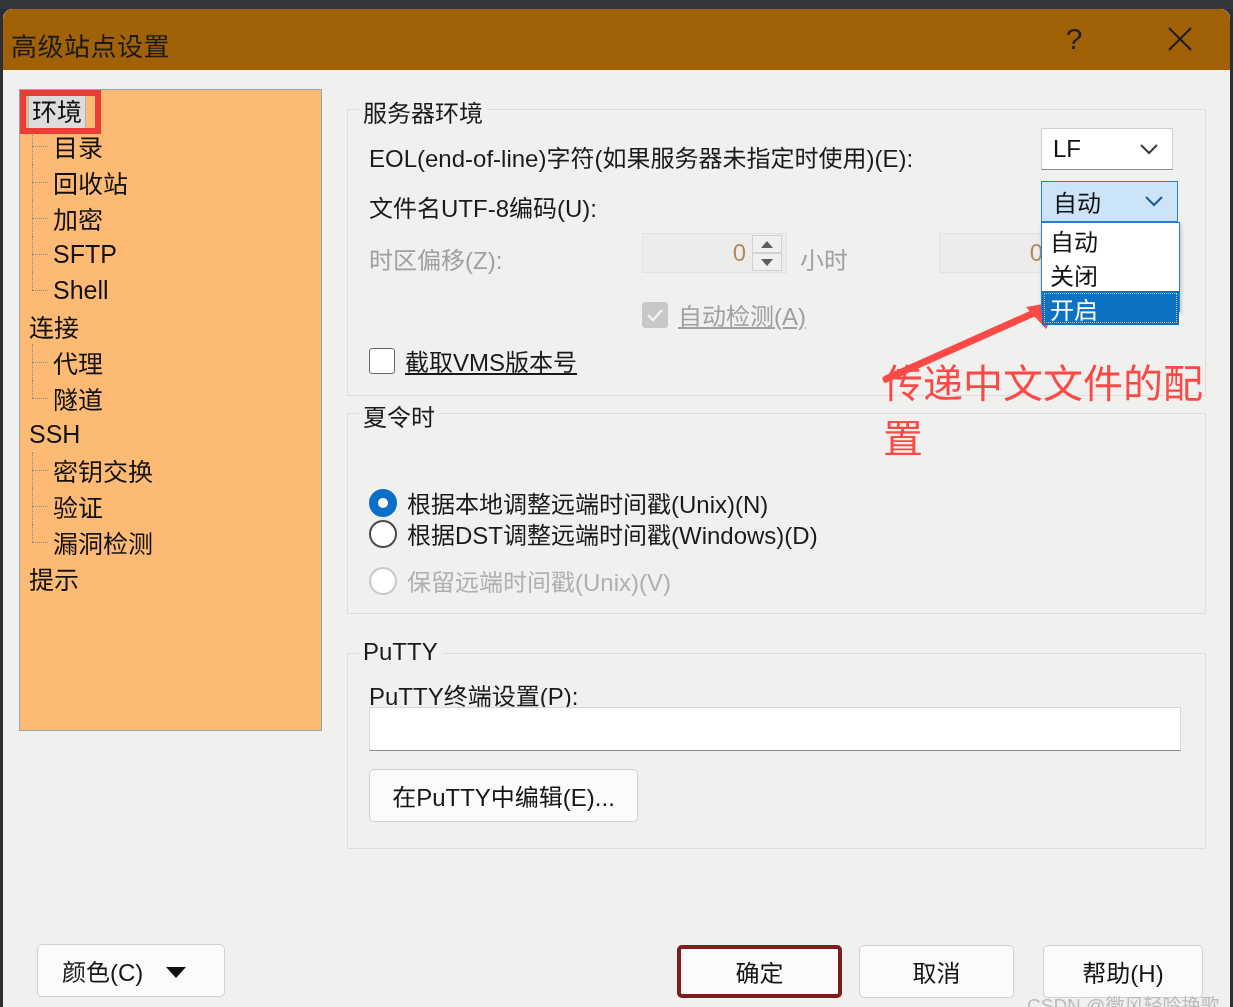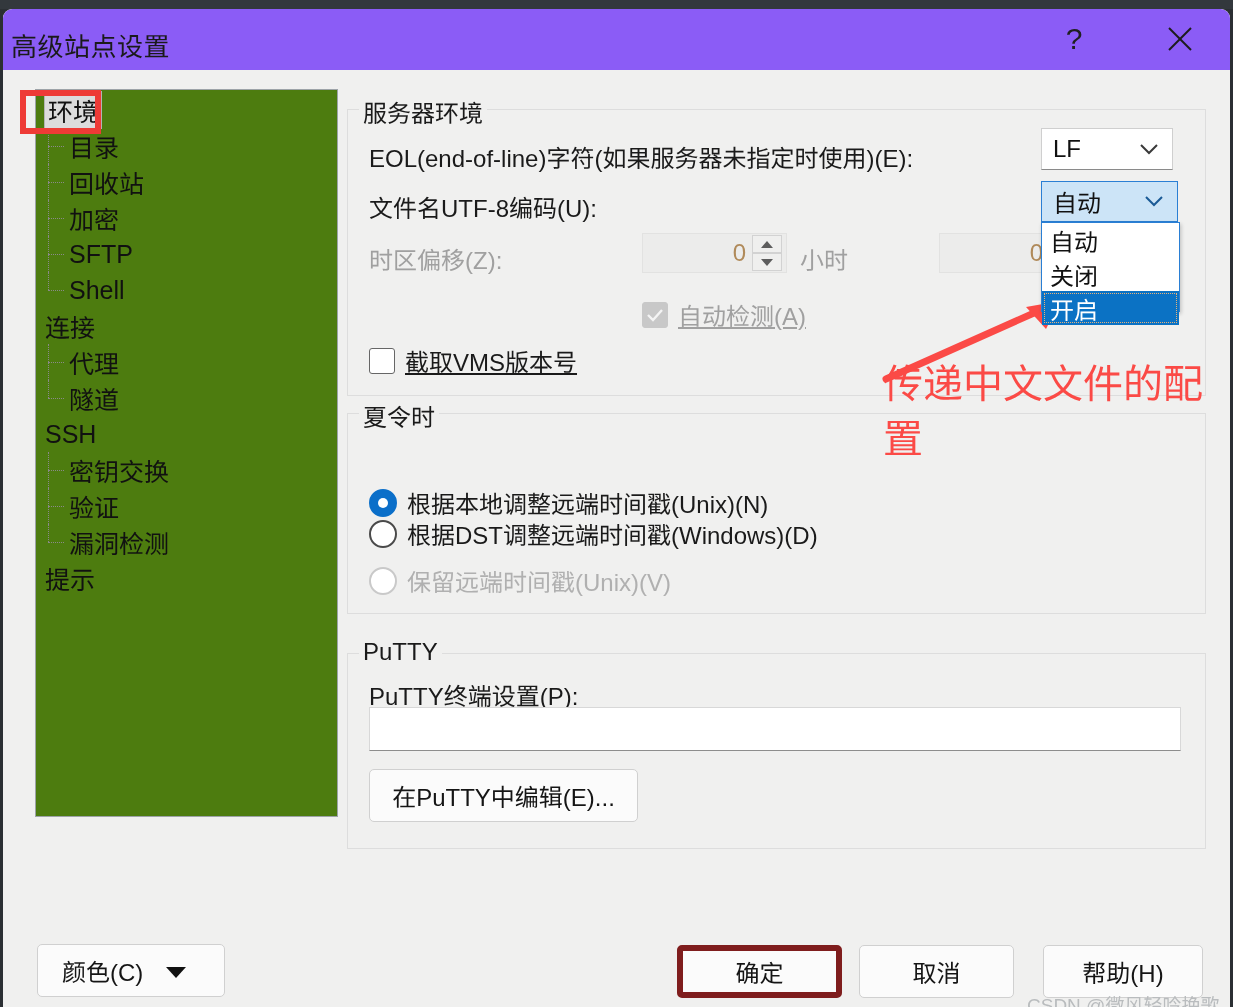--- a/index.html
+++ b/index.html
@@ -28,21 +28,21 @@
     background: #f0f0ef;
     border-top-left-radius: 9px;
     border-top-right-radius: 9px;
     box-sizing: border-box;
     overflow: hidden;
   }
   .titlebar {
     position: absolute;
     left: 0; top: 0;
     width: 1227px; height: 61px;
-    background: #8b5cf6;
+    background: #a16207;
     border-top-left-radius: 9px;
     border-top-right-radius: 9px;
   }
   .title-text {
     position: absolute;
     left: 8px; top: 17px;
     font-size: 26px;
     color: #1a1a1a;
     letter-spacing: 0.5px;
     white-space: nowrap;
@@ -57,23 +57,23 @@
     color: #202020;
     cursor: default;
   }
   .titlebtn.help { left: 1048px; font-size: 30px; }
   .titlebtn.close { left: 1154px; }
   .titlebtn.close svg { display:block; }
 
   
   .tree-panel {
     position: absolute;
-    left: 32px; top: 80px;
-    width: 303px; height: 728px;
-    background: #4d7c0f;
+    left: 16px; top: 80px;
+    width: 303px; height: 642px;
+    background: #fdba74;
     border: 1px solid #9da3a8;
     box-sizing: border-box;
     overflow: hidden;
   }
   .tree-inner { position: relative; padding-top: 2px; }
   .tree-row {
     position: relative;
     height: 36px;
     display: flex;
     align-items: center;
@@ -273,21 +273,21 @@
     border: 1px solid #d0d0d0;
     border-radius: 5px;
     display: flex;
     align-items: center;
     justify-content: center;
     font-size: 24px;
     color: #151515;
     white-space: nowrap;
     cursor: default;
   }
-  .btn.default { border: 6px solid #7f1d1d; }
+  .btn.default { border: 4px solid #7f1d1d; }
   .btn.colorbtn { justify-content: flex-start; padding-left: 24px; gap: 22px; margin-left: 12px; }
 
   
   .annot-text {
     position: absolute;
     color: #fb4a46;
     font-size: 40px;
     line-height: 48px;
     white-space: pre;
     z-index: 25;

